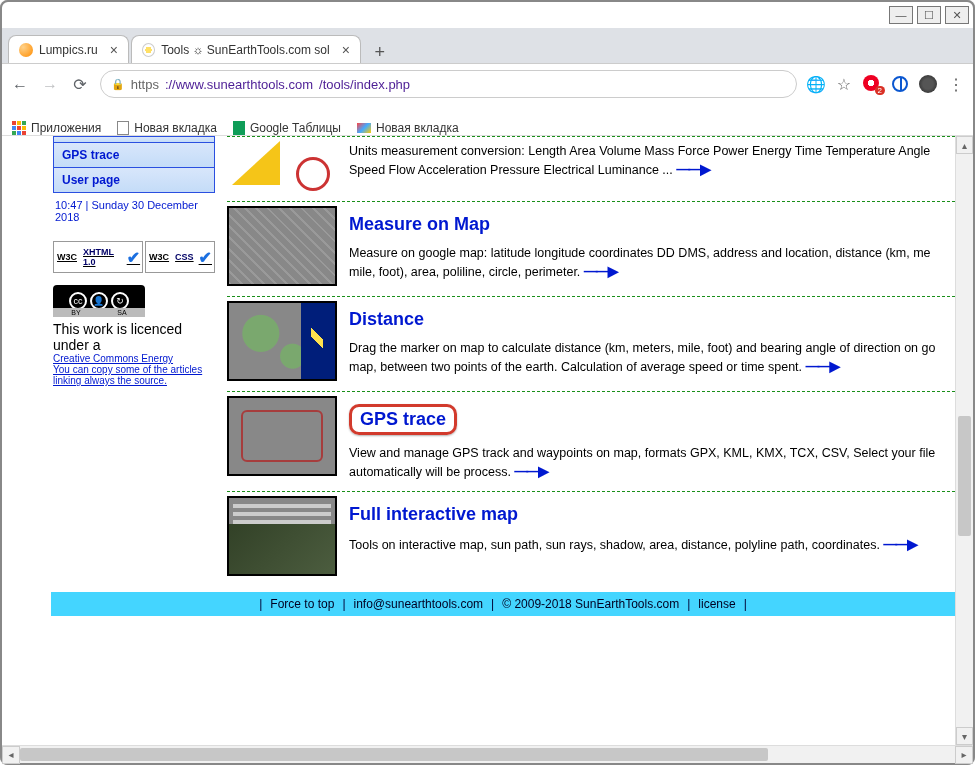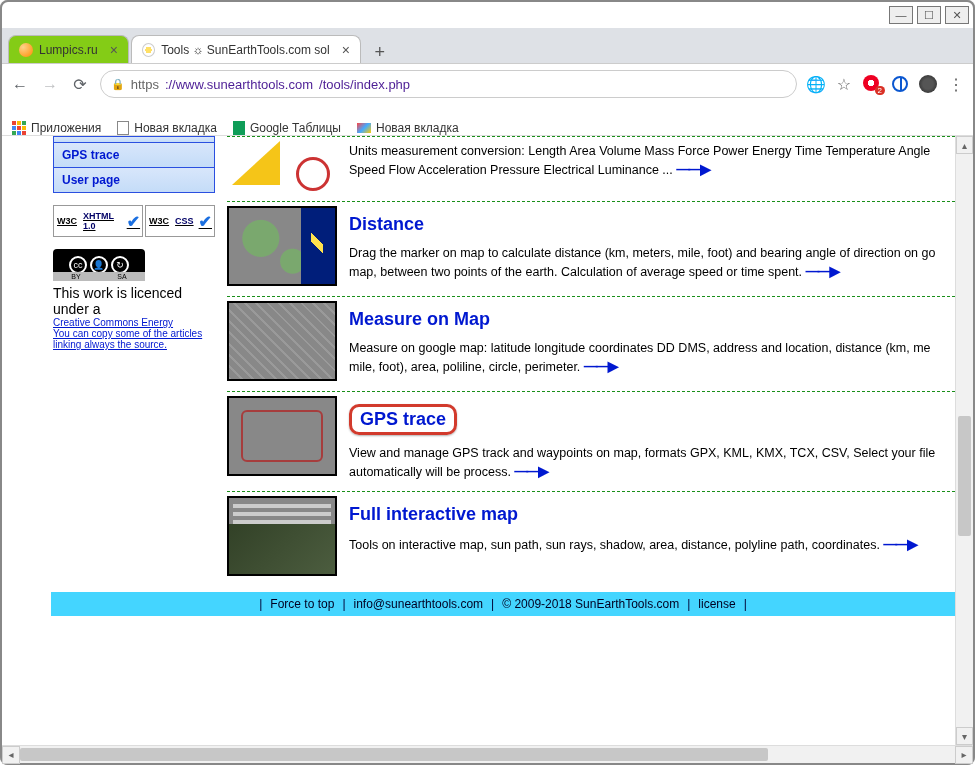--- a/index.html
+++ b/index.html
@@ -54,21 +54,21 @@
     border-top-right-radius: 8px;
     background:#fff;
     border:1px solid #bbb;
     border-bottom:none;
     margin-right:2px;
     font-size: 12px;
     color:#333;
     max-width:230px;
     gap:6px;
   }
-  .tab.inactive { background:#84cc16;align-items:center; }
+  .tab.inactive { background:#ffffff;align-items:center; }
   .favicon { width:14px; height:14px; border-radius:50%; }
   .favicon.orange { background: radial-gradient(circle at 30% 30%, #ffd28a, #ff8c00); }
   .favicon.sun { background: radial-gradient(circle at 50% 50%, #ffe066 40%, #fff 41%); border:1px solid #ccc; }
   .tab-close { font-size:14px; color:#555; margin-left:6px; }
   .newtab { width:22px; height:22px; display:flex; align-items:center; justify-content:center; font-size:18px; color:#555; margin-left:6px;}
   
   .toolbar {
     display:flex; align-items:center;
     height:40px;
     padding: 0 8px;
@@ -433,20 +433,21 @@
   <div class="content">
     <div class="viewport">
       <div class="page">
 
         <div class="sidebar">
           <div class="menu-box">
             <div class="menu-item" style="height:6px;overflow:hidden;padding-top:0;padding-bottom:0;line-height:0;color:transparent;">Build a sundial</div>
             <div class="menu-item">GPS trace</div>
             <div class="menu-item">User page</div>
           </div>
+          <div class="timestamp">10:47 | Sunday 30 December 2018</div>
           <div class="badges">
             <div class="w3c">
               <span class="l">W3C</span>
               <span class="r">XHTML 1.0</span>
               <span class="chk">✔</span>
             </div>
             <div class="w3c">
               <span class="l">W3C</span>
               <span class="r">CSS</span>
               <span class="chk">✔</span>
@@ -478,41 +479,41 @@
             <div class="item-body">
               <div class="item-desc">
                 <span>Units measurement conversion: Length Area Volume Mass Force Power Energy Time Temperature Angle Speed Flow Acceleration Pressure Electrical Luminance ...</span>
                 <span class="arrow">——▶</span>
               </div>
             </div>
           </div>
 
           <div class="item">
             <div class="thumb">
+                <div class="img mapthumb"></div>
+              </div>
+            <div class="item-body">
+              <a class="item-title">Measure on Map</a>
+              <div class="item-desc">
+                <span>Measure on google map: latitude longitude coordinates DD DMS, address and location, distance (km, me mile, foot), area, poliline, circle, perimeter.</span>
+                <span class="arrow">——▶</span>
+              </div>
+            </div>
+          </div>
+
+          <div class="item">
+            <div class="thumb">
               <div class="img worldthumb">
                   <div class="worldside"></div>
                 </div>
             </div>
             <div class="item-body">
               <a class="item-title">Distance</a>
               <div class="item-desc">
                 <span>Drag the marker on map to calculate distance (km, meters, mile, foot) and bearing angle of direction on go map, between two points of the earth. Calculation of average speed or time spent.</span>
-                <span class="arrow">——▶</span>
-              </div>
-            </div>
-          </div>
-
-          <div class="item">
-            <div class="thumb">
-                <div class="img mapthumb"></div>
-              </div>
-            <div class="item-body">
-              <a class="item-title">Measure on Map</a>
-              <div class="item-desc">
-                <span>Measure on google map: latitude longitude coordinates DD DMS, address and location, distance (km, me mile, foot), area, poliline, circle, perimeter.</span>
                 <span class="arrow">——▶</span>
               </div>
             </div>
           </div>
 
           <div class="item">
             <div class="thumb">
                 <div class="img satthumb"></div>
               </div>
             <div class="item-body">

